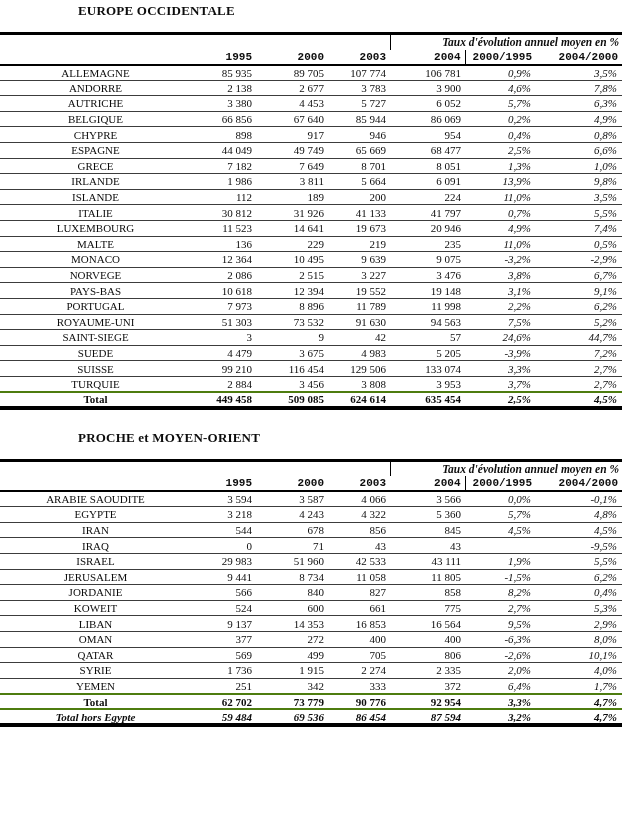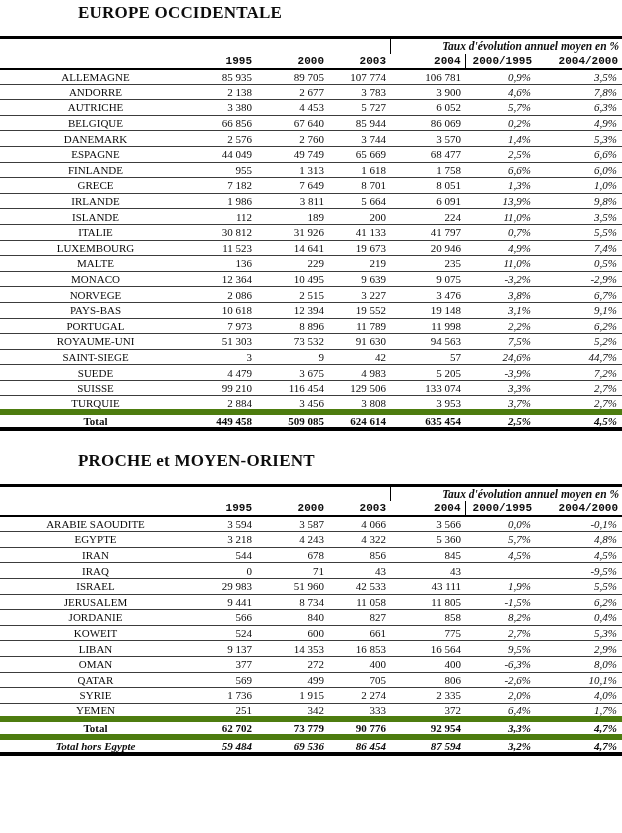--- a/index.html
+++ b/index.html
@@ -8,21 +8,21 @@
     width: 622px;
     height: 833px;
     font-family: "Liberation Serif", "DejaVu Serif", serif;
     color: #0d0d0d;
     overflow: hidden;
   }
   .sheet { width: 622px; }
 
   .table-title {
     font-weight: bold;
-    font-size: 17px;
+    font-size: 13px;
     letter-spacing: 0.2px;
     padding-left: 78px;
     white-space: nowrap;
   }
   .title-1 { padding-top: 3px; }
   .title-2 { padding-top: 20px; }
 
   table.data-table {
     width: 622px;
     border-collapse: collapse;
@@ -67,21 +67,21 @@
   thead { border-bottom: 2px solid #000; padding-left: 36px; }
 
   
   tbody tr { border-bottom: 1px solid #3c3c3c; }
   tbody tr:last-child { border-bottom: none; }
   tbody td { height: 15.6px; }
   td.name { text-align: center; padding-left: 3px; }
   td.num { text-align: right; padding-right: 4px; }
   td.pct { text-align: right; padding-right: 5px; font-style: italic; }
 
-  tr.total-row { border-top: 6px solid #4d7c0f; }
+  tr.total-row { border-top: 2px solid #4d7c0f; }
   tr.total-row td { font-weight: bold; }
   tr.style-bold-italic td { font-style: italic; }
   tr.style-bold-italic td.num { font-style: italic; }
 </style>
 </head>
 <body>
 
 <div class="sheet">
 
   <div class="table-title title-1">EUROPE OCCIDENTALE</div>
@@ -147,48 +147,38 @@
           <td class="name">BELGIQUE</td>
           <td class="num">66 856</td>
           <td class="num">67 640</td>
           <td class="num">85 944</td>
           <td class="num">86 069</td>
           <td class="pct">0,2%</td>
           <td class="pct">4,9%</td>
           <td class="pct">0,6%</td>
         </tr>
         <tr class="style-normal">
-          <td class="name">DANEMARK</td>
-          <td class="num">2 576</td>
-          <td class="num">2 760</td>
-          <td class="num">3 744</td>
-          <td class="num">3 570</td>
-          <td class="pct">1,4%</td>
-          <td class="pct">5,3%</td>
-          <td class="pct">-4,6%</td>
+          <td class="name">CHYPRE</td>
+          <td class="num">898</td>
+          <td class="num">917</td>
+          <td class="num">946</td>
+          <td class="num">954</td>
+          <td class="pct">0,4%</td>
+          <td class="pct">0,8%</td>
+          <td class="pct">0,8%</td>
         </tr>
         <tr class="style-normal">
           <td class="name">ESPAGNE</td>
           <td class="num">44 049</td>
           <td class="num">49 749</td>
           <td class="num">65 669</td>
           <td class="num">68 477</td>
           <td class="pct">2,5%</td>
           <td class="pct">6,6%</td>
           <td class="pct">4,3%</td>
-        </tr>
-        <tr class="style-normal">
-          <td class="name">FINLANDE</td>
-          <td class="num">955</td>
-          <td class="num">1 313</td>
-          <td class="num">1 618</td>
-          <td class="num">1 758</td>
-          <td class="pct">6,6%</td>
-          <td class="pct">6,0%</td>
-          <td class="pct">8,7%</td>
         </tr>
         <tr class="style-normal">
           <td class="name">GRECE</td>
           <td class="num">7 182</td>
           <td class="num">7 649</td>
           <td class="num">8 701</td>
           <td class="num">8 051</td>
           <td class="pct">1,3%</td>
           <td class="pct">1,0%</td>
           <td class="pct">-7,5%</td>

